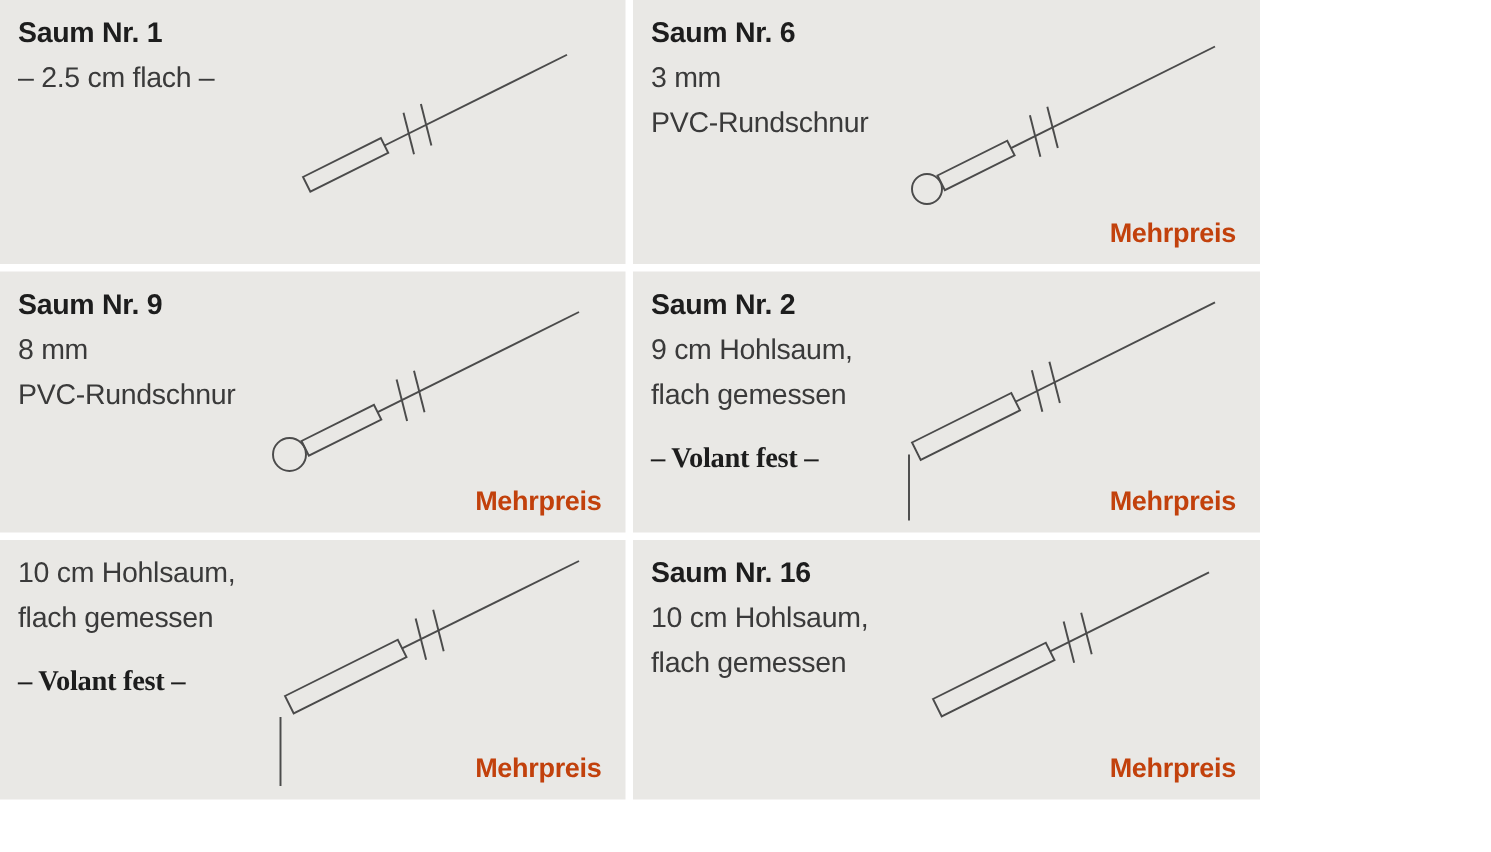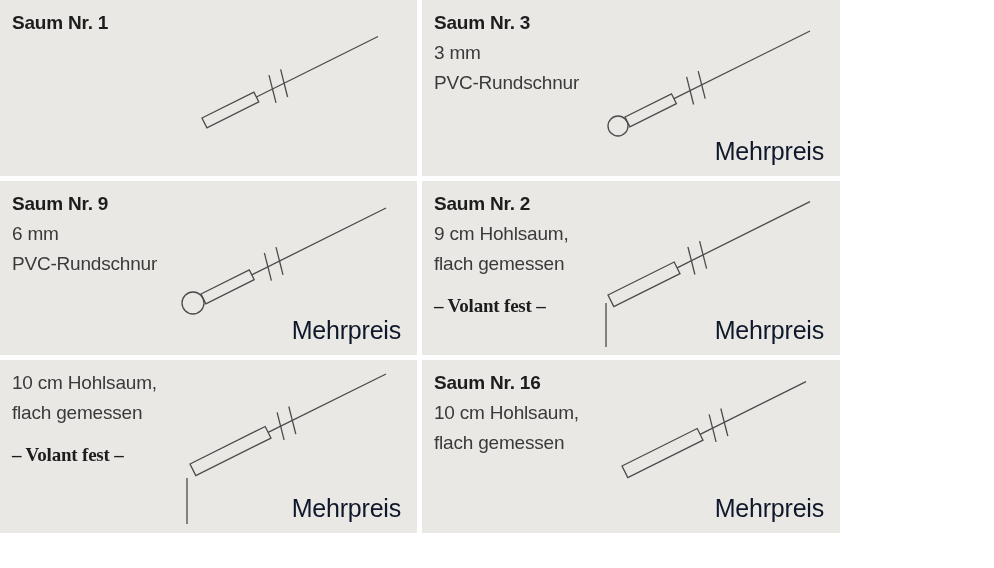--- a/index.html
+++ b/index.html
@@ -30,68 +30,69 @@
   }
   .spec{
     font-size:19px;font-weight:400;color:#3a3a3a;line-height:30px;letter-spacing:-0.2px;
   }
   .note{
     font-size:19px;font-weight:700;color:#1d1d1d;line-height:30px;margin-top:12px;letter-spacing:-0.2px;font-family:Liberation Serif, serif;
   }
   .note:empty,.spec:empty,.price:empty{display:none;}
   .price{
     position:absolute;right:16px;bottom:10px;z-index:2;
-    font-size:25px;font-weight:400;color:#0f172a;letter-spacing:-0.2px;
+    font-size:18px;font-weight:700;color:#c2410c;letter-spacing:-0.2px;
   }
   svg.drawing{
     position:absolute;left:0;top:0;width:100%;height:100%;z-index:1;
     pointer-events:none;
   }
   svg.drawing *{stroke:#4b4b4b;stroke-width:1.3;fill:none;stroke-linejoin:miter;}
 </style>
 </head>
 <body>
 
 <div class="board">
 
   <div class="cell">
     <div class="textblock">
       <div class="title">Saum Nr. 1</div>
+      <div class="spec">– 2.5 cm flach –</div>
 
     </div>
     <svg class="drawing" viewBox="0 0 417 176">
       <path d="M202,118 L253.9,92.1 L258.8,101.9 L206.9,127.8 Z"></path>
       <line x1="256.4" y1="97" x2="378" y2="36.5"></line>
       <line x1="269" y1="75.2" x2="276" y2="102.8"></line>
       <line x1="280.6" y1="69.4" x2="287.6" y2="97"></line>
     </svg>
 
   </div>
 
   <div class="cell">
     <div class="textblock">
-      <div class="title">Saum Nr. 3</div>
+      <div class="title">Saum Nr. 6</div>
       <div class="spec">3 mm</div>
       <div class="spec">PVC-Rundschnur</div>
 
     </div>
     <svg class="drawing" viewBox="0 0 418 176">
       <circle cx="196" cy="126" r="10"></circle>
       <path d="M203,117 L249.5,93.8 L254.4,103.6 L207.9,126.8 Z"></path>
       <line x1="252" y1="98.7" x2="388" y2="31"></line>
       <line x1="264.6" y1="76.9" x2="271.6" y2="104.5"></line>
       <line x1="276.2" y1="71.1" x2="283.2" y2="98.7"></line>
     </svg>
     <div class="price">Mehrpreis</div>
   </div>
 
   <div class="cell">
     <div class="textblock">
       <div class="title">Saum Nr. 9</div>
-      <div class="spec">6 mm</div>
+      <div class="spec">8 mm</div>
       <div class="spec">PVC-Rundschnur</div>
 
     </div>
     <svg class="drawing" viewBox="0 0 417 174">
       <circle cx="193" cy="122" r="11"></circle>
       <path d="M201,113 L249.3,88.9 L254.2,98.7 L205.9,122.8 Z"></path>
       <line x1="251.8" y1="93.8" x2="386" y2="27"></line>
       <line x1="264.4" y1="72" x2="271.4" y2="99.6"></line>
       <line x1="276" y1="66.2" x2="283" y2="93.8"></line>
     </svg>

